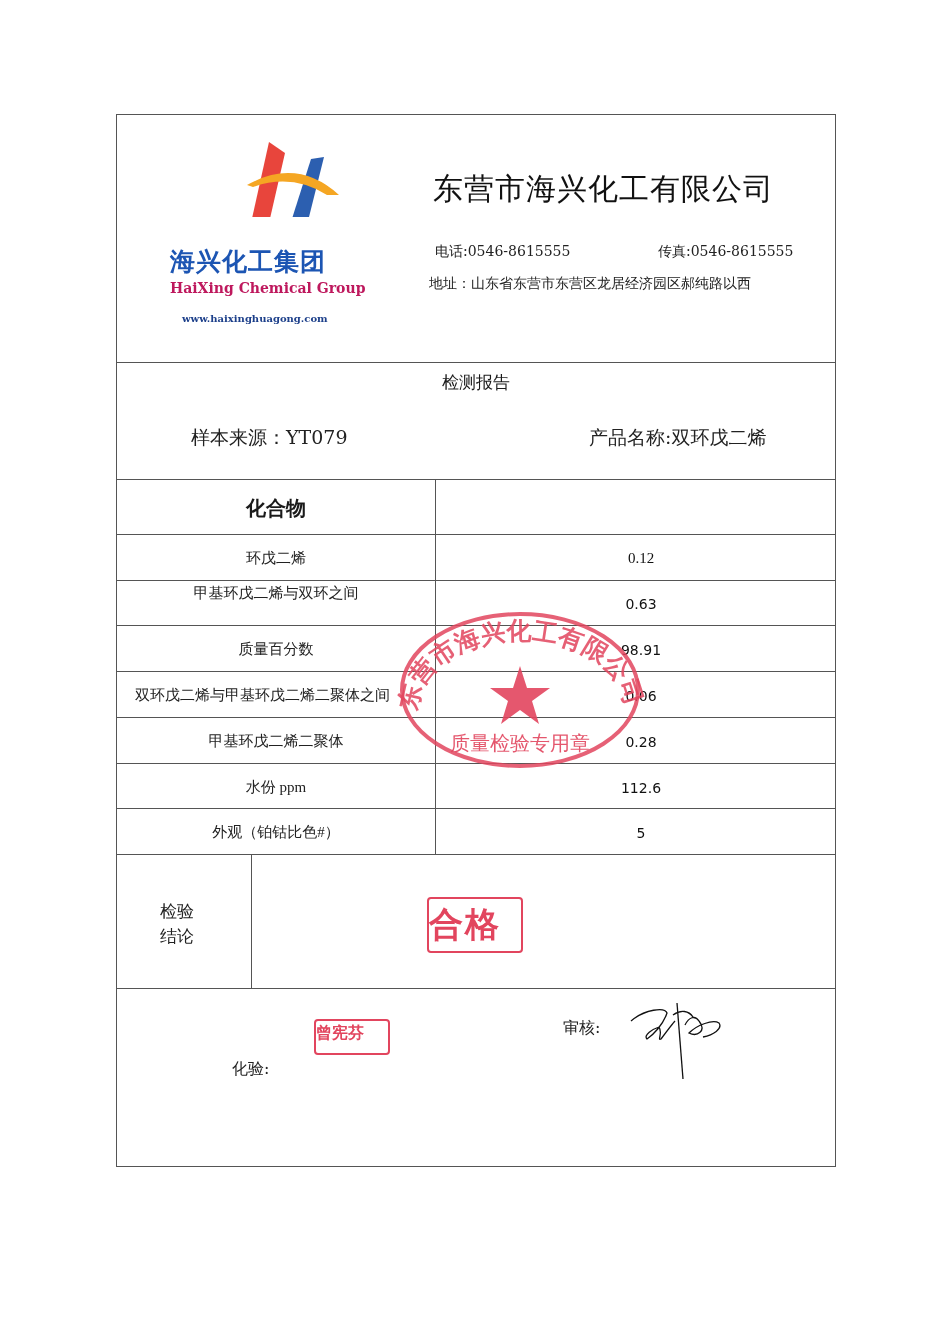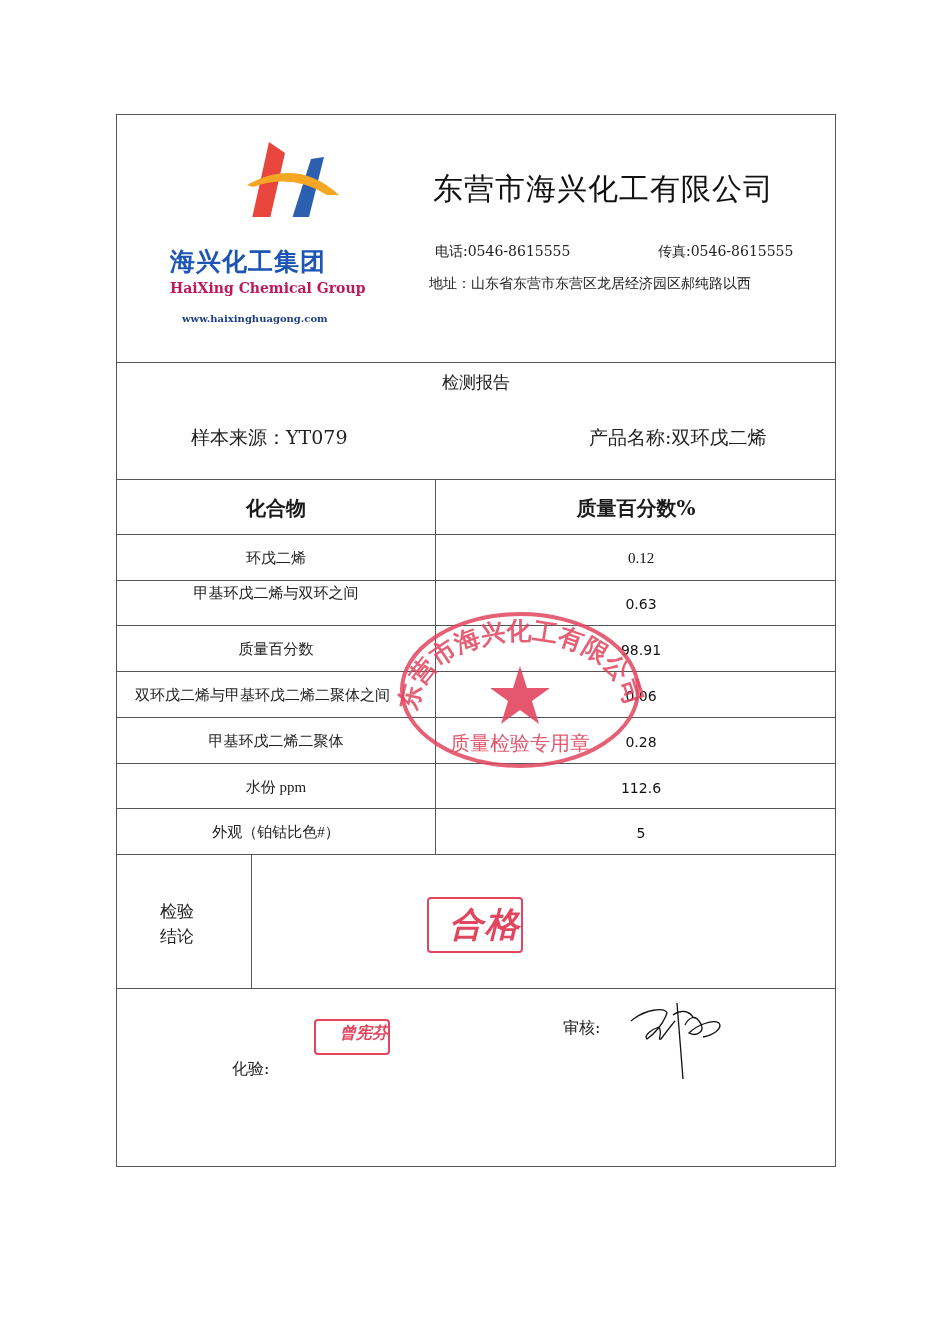--- a/index.html
+++ b/index.html
@@ -12,21 +12,21 @@
   .company { left:316px; top:54px; font-size:30px; letter-spacing:1px; color:#111; white-space:nowrap; }
   .contact { font-size:14px; color:#222; white-space:nowrap; }
   .logo-cn { font-family:"DejaVu Sans", sans-serif; font-weight:bold; color:#1c55b3; font-size:25px; letter-spacing:1px; }
   .logo-en { font-family:"DejaVu Serif", serif; font-weight:bold; color:#be185d; font-size:14px; }
   .logo-url { font-family:"DejaVu Serif", serif; font-weight:bold; color:#1c3f8a; font-size:10px; }
   .title { font-size:17px; font-weight:normal; }
   .meta { font-size:19px; color:#222; white-space:nowrap; }
   .th { font-size:20px; font-weight:bold; }
   .cell { font-size:15px; color:#222; white-space:nowrap;font-family:Liberation Serif, serif; }
   .val { font-family:"DejaVu Sans", sans-serif; font-size:14px; color:#111; }
-  .stamp-box { border:2.5px solid #e2455e; border-radius:4px; color:#e2455e; font-family:"DejaVu Sans", sans-serif; font-weight:bold; text-align:right; box-sizing:border-box;font-style:italic; }
+  .stamp-box { border:2.5px solid #e2455e; border-radius:4px; color:#e2455e; font-family:"DejaVu Sans", sans-serif; font-weight:bold; text-align:left; box-sizing:border-box; }
   .seal { position:absolute; left:395px; top:608px; width:250px; height:160px; }
   .label { font-size:16px; color:#222; }
 </style>
 </head>
 <body>
 
 <div class="frame">
 
   <div class="abs" style="left:40px;top:22px;width:230px;height:190px;">
     <svg width="230" height="80" viewBox="0 0 230 80" style="position:absolute;left:0;top:0;">
@@ -46,21 +46,20 @@
 
   <div class="hline" style="top:247px;"></div>
 
   <div class="abs center title" style="left:0;width:100%;top:256px;">检测报告</div>
   <div class="abs meta" style="left:74px;top:310px;">样本来源：YT079</div>
   <div class="abs meta" style="left:440px;top:310px;margin-left:32px;">产品名称:双环戊二烯</div>
 
   <div class="hline" style="top:364px;"></div>
 
   <div class="abs center th" style="left:0;width:318px;top:380px;">化合物</div>
-  <div class="abs center th" style="left:318px;width:402px;top:380px;">质量百分数%</div>
   <div class="hline" style="top:419px;"></div>
 
   <div>
     <div class="abs center cell" style="left:0;width:318px;top:434px;">环戊二烯</div>
     <div class="abs center val" style="left:318px;width:412px;top:435px;font-size:15px;font-family:Liberation Serif, serif;">0.12</div>
   </div>
   <div class="hline" style="top:465px;"></div>
 
   <div>
     <div class="abs center cell" style="left:0;width:318px;top:469px;">甲基环戊二烯与双环之间</div>

